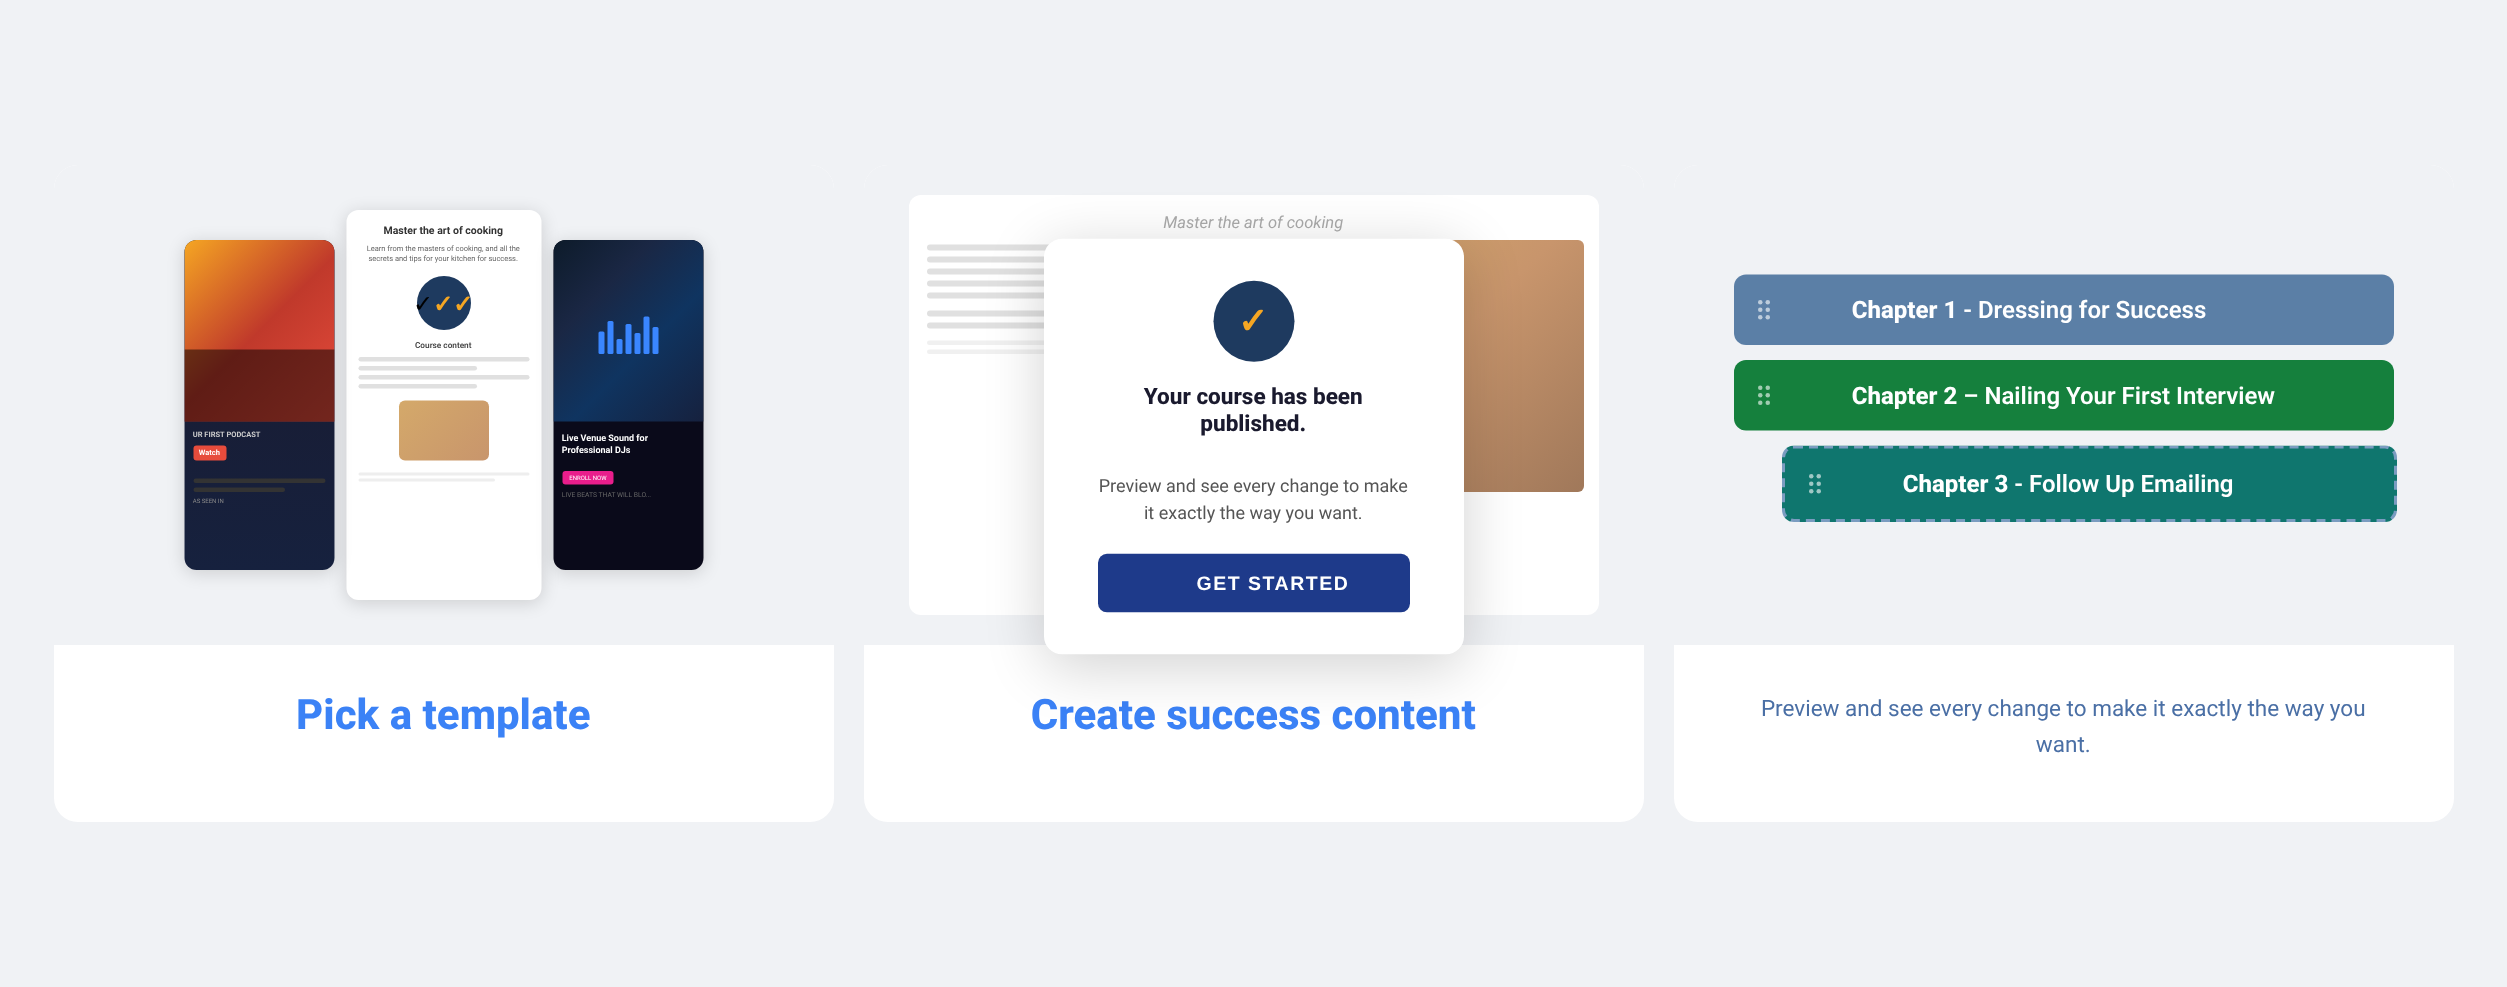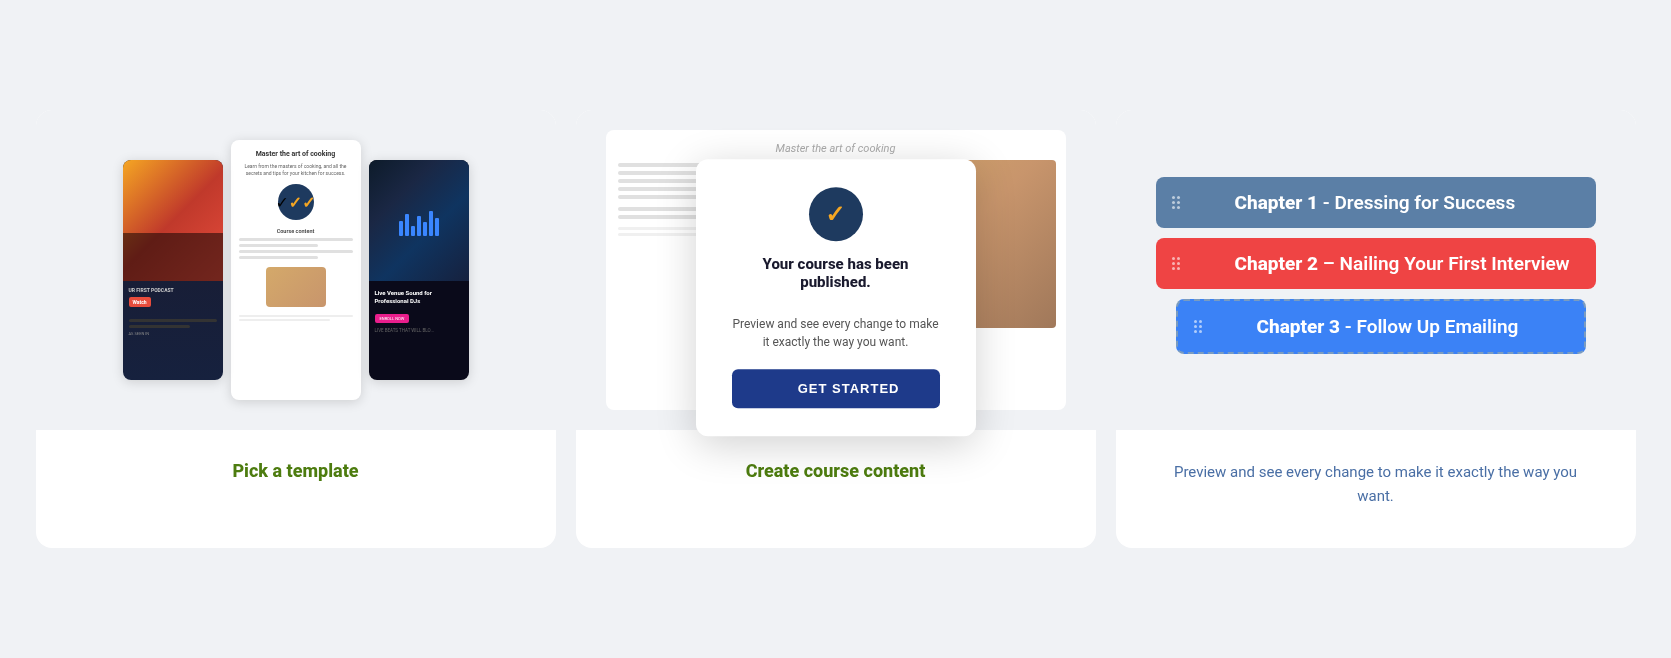--- a/index.html
+++ b/index.html
@@ -214,23 +214,23 @@
       font-size: 4.5px;
       margin-top: 4px;
     }
 
     .card-text-section {
       padding: 30px 40px 0;
       text-align: center;
     }
 
     .card-heading {
-      font-size: 18px;
+      font-size: 28px;
       font-weight: 800;
-      color: #4d7c0f;
+      color: #3b82f6;
       margin-bottom: 14px;
     }
 
     .card-description {
       font-size: 15px;
       color: #4a6fa5;
       line-height: 1.6;
     }
 
     
@@ -360,26 +360,26 @@
       align-items: center;
       gap: 10px;
       width: 100%;
       margin-bottom: 10px;
     }
 
     .chapter-item.ch1 {
       background: #5b7fa6;
     }
     .chapter-item.ch2 {
-      background: #ef4444;
+      background: #15803d;
     }
     .chapter-item.ch3 {
-      background: #3b82f6;
+      background: #0f766e;
       border: 2px dashed #7a9cc0;
-      margin-left: 20px;
+      margin-left: 32px;
       width: calc(100% - 30px);
     }
 
     .chapter-drag-icon {
       display: flex;
       flex-direction: column;
       gap: 2px;
       flex-shrink: 0;
     }
 
@@ -389,21 +389,21 @@
     }
 
     .drag-dot {
       width: 3px;
       height: 3px;
       background: rgba(255,255,255,0.6);
       border-radius: 50%;
     }
 
     .chapter-title {
-      font-size: 19px;
+      font-size: 16px;
       color: white;
       font-weight: 600;
       padding-left: 45px;
     }
 
     .chapter-title strong {
       font-weight: 800;
     }
 
     @media (max-width: 900px) {
@@ -497,21 +497,21 @@
       <div class="course-modal">
         <div class="course-modal-icon">
           <span class="course-modal-icon-check">✓</span>
         </div>
         <div class="course-modal-title">Your course has been published.</div>
         <div class="course-modal-text">Preview and see every change to make it exactly the way you want.</div>
         <button class="course-modal-btn">GET STARTED</button>
       </div>
     </div>
     <div class="card-text-section">
-      <div class="card-heading">Create course content</div>
+      <div class="card-heading">Create success content</div>
     </div>
   </div>
 
   <div class="feature-card">
     <div class="card-publish-preview">
 
       <div class="chapter-item ch1">
         <div class="chapter-drag-icon">
           <div class="drag-dot-row">
             <div class="drag-dot"></div>

